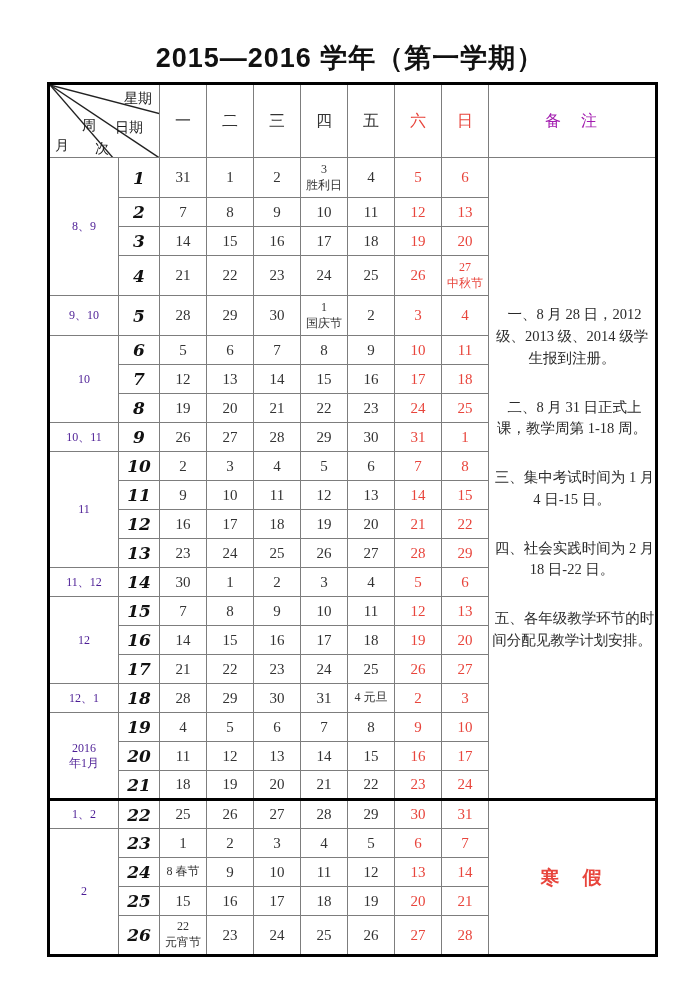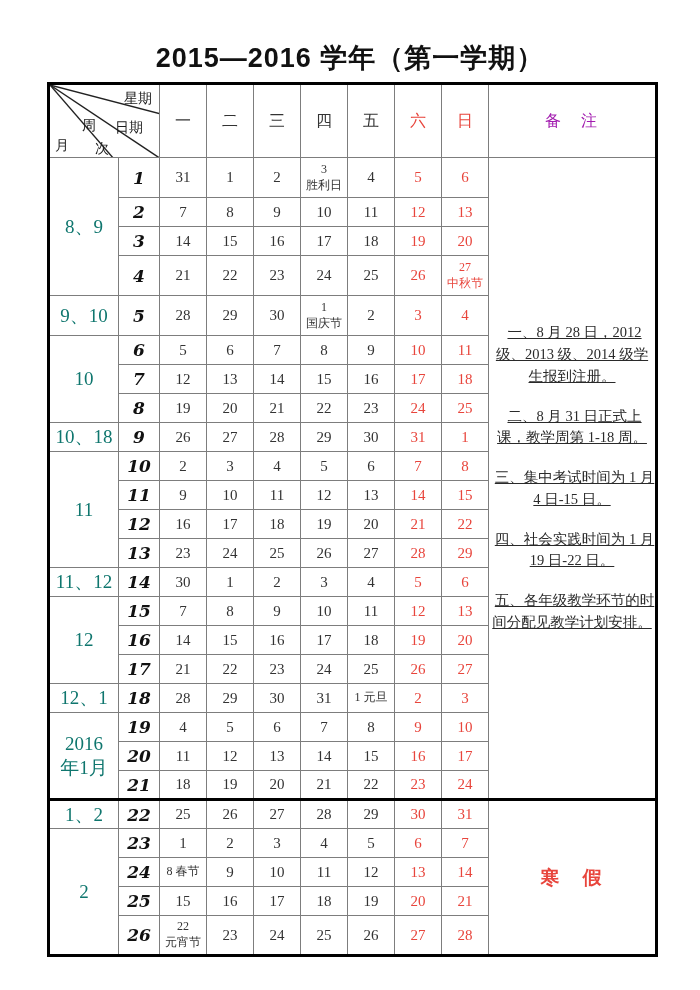--- a/index.html
+++ b/index.html
@@ -29,33 +29,33 @@
   .c-weekday{right:7px;top:5px;}
   .c-week{left:32px;top:32px;}
   .c-date{left:65px;top:34px;}
   .c-month{left:5px;top:52px;}
   .c-order{left:45px;top:55px;}
   .dayh{font-size:16px;color:#333;}
   .remh{font-size:16px;letter-spacing:2px;color:#a21caf;}
   tbody tr{height:29px;}
   tbody tr.tall{height:40px;}
   tr.sep td{border-top:3px solid #000;}
-  .month{font-size:19px;line-height:1.25;color:#0f766e;}
+  .month{font-size:12px;line-height:1.25;color:#4c1d95;}
   .wk{
     font-family:"DejaVu Serif",serif;font-style:italic;font-weight:bold;
     font-size:17px;color:#111;
   }
   .date{font-size:15px;color:#333;}
   .red{color:var(--red);}
   .small{font-size:12px;line-height:1.3;}
   .notes{
     text-align:left;vertical-align:middle;padding:0 9px;
     font-size:14.5px;line-height:1.5;color:#2a2a2a;
   }
-  .notes p{margin:18px 0;text-indent:0.35em;text-decoration:underline;}
+  .notes p{margin:27px 0;text-indent:0.35em;}
   .vacation{
     font-weight:bold;font-size:19px;color:var(--red);letter-spacing:2px;
   }
 </style>
 </head>
 <body>
 
 <div class="page-title">2015—2016 学年（第一学期）</div>
 
 <table class="cal">
@@ -106,21 +106,21 @@
           <div>3</div>
           <div>胜利日</div>
         </td>
         <td class="date">4</td>
         <td class="date red">5</td>
         <td class="date red">6</td>
         <td rowspan="21" class="notes">
           <p>一、8 月 28 日，2012 级、2013 级、2014 级学生报到注册。</p>
           <p>二、8 月 31 日正式上课，教学周第 1-18 周。</p>
           <p>三、集中考试时间为 1 月 4 日-15 日。</p>
-          <p>四、社会实践时间为 1 月 19 日-22 日。</p>
+          <p>四、社会实践时间为 2 月 18 日-22 日。</p>
           <p>五、各年级教学环节的时间分配见教学计划安排。</p>
         </td>
       </tr>
       <tr>
         <td class="wk">2</td>
         <td class="date">7</td>
         <td class="date">8</td>
         <td class="date">9</td>
         <td class="date">10</td>
         <td class="date">11</td>
@@ -189,21 +189,21 @@
         <td class="wk">8</td>
         <td class="date">19</td>
         <td class="date">20</td>
         <td class="date">21</td>
         <td class="date">22</td>
         <td class="date">23</td>
         <td class="date red">24</td>
         <td class="date red">25</td>
       </tr>
       <tr>
-        <td rowspan="1" class="month">10、18</td>
+        <td rowspan="1" class="month">10、11</td>
         <td class="wk">9</td>
         <td class="date">26</td>
         <td class="date">27</td>
         <td class="date">28</td>
         <td class="date">29</td>
         <td class="date">30</td>
         <td class="date red">31</td>
         <td class="date red">1</td>
       </tr>
       <tr>
@@ -289,21 +289,21 @@
         <td class="date red">26</td>
         <td class="date red">27</td>
       </tr>
       <tr>
         <td rowspan="1" class="month">12、1</td>
         <td class="wk">18</td>
         <td class="date">28</td>
         <td class="date">29</td>
         <td class="date">30</td>
         <td class="date">31</td>
-        <td class="date small">1 元旦</td>
+        <td class="date small">4 元旦</td>
         <td class="date red">2</td>
         <td class="date red">3</td>
       </tr>
       <tr>
         <td rowspan="3" class="month">2016<br>年1月</td>
         <td class="wk">19</td>
         <td class="date">4</td>
         <td class="date">5</td>
         <td class="date">6</td>
         <td class="date">7</td>

